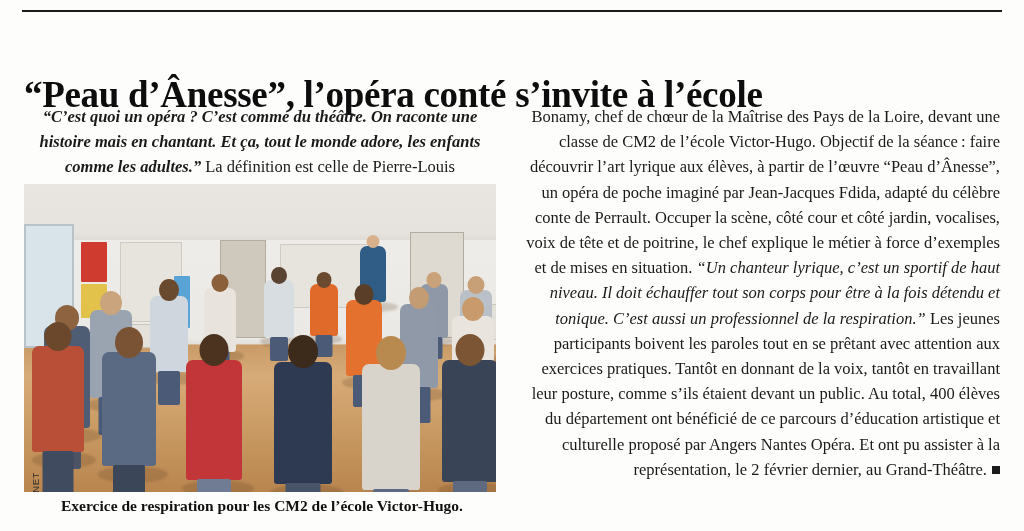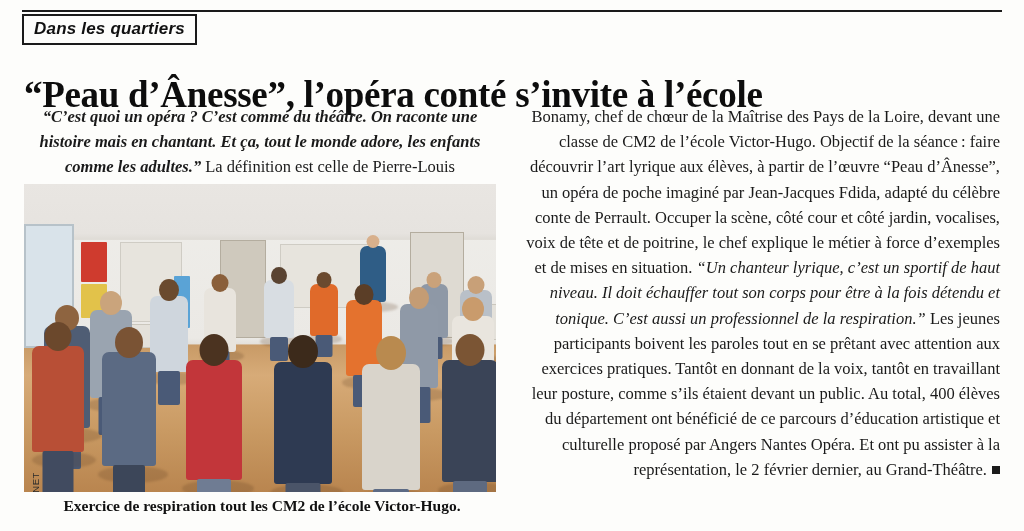--- a/index.html
+++ b/index.html
@@ -198,23 +198,20 @@
     color: #111111;
   }
 </style>
 </head>
 <body>
 
 <div class="page">
 
   <div class="top-rule"></div>
 
-  <div class="kicker-box">
-    <span class="kicker-text">Dans les quartiers</span>
-  </div>
 
   <h1 class="headline">“Peau d’Ânesse”, l’opéra conté s’invite à l’école</h1>
 
   <div class="col-left">
     <p class="lede">
       <span class="ital">“C’est quoi un opéra ? C’est comme du théâtre. On raconte une histoire mais en chantant. Et ça, tout le monde adore, les enfants comme les adultes.”</span><span> La définition est celle de Pierre-Louis</span>
     </p>
   </div>
 
   <div class="photo-wrap">
@@ -336,19 +333,19 @@
       <div class="shadow" style="left:8px; top:268px; width:64px; height:16px;"></div>
       <div class="kid" style="left:8px; top:162px; width:52px; height:106px; background:#b84f36;">
         <div class="head" style="width:27px; height:29px; background:#6b482c; top:-24px;"></div>
         <div class="legs" style="width:31px; height:46px; bottom:-45px; background:#414b60;"></div>
       </div>
 
     </div>
     <div class="photo-credit">THIERRY BONNET</div>
   </div>
 
-  <div class="caption">Exercice de respiration tout les CM2 de l’école Victor-Hugo.</div>
+  <div class="caption">Exercice de respiration pour les CM2 de l’école Victor-Hugo.</div>
 
   <div class="col-right">
     <p class="body-text"><span>Bonamy, chef de chœur de la Maîtrise des Pays de la Loire, devant une classe de CM2 de l’école Victor-Hugo. Objectif de la séance : faire découvrir l’art lyrique aux élèves, à partir de l’œuvre “Peau d’Ânesse”, un opéra de poche imaginé par Jean-Jacques Fdida, adapté du célèbre conte de Perrault. Occuper la scène, côté cour et côté jardin, vocalises, voix de tête et de poitrine, le chef explique le métier à force d’exemples et de mises en situation. </span><span class="quote">“Un chanteur lyrique, c’est un sportif de haut niveau. Il doit échauffer tout son corps pour être à la fois détendu et tonique. C’est aussi un professionnel de la respiration.”</span><span> Les jeunes participants boivent les paroles tout en se prêtant avec attention aux exercices pratiques. Tantôt en donnant de la voix, tantôt en travaillant leur posture, comme s’ils étaient devant un public. Au total, 400 élèves du département ont bénéficié de ce parcours d’éducation artistique et culturelle proposé par Angers Nantes Opéra. Et ont pu assister à la représentation, le 2 février dernier, au Grand-Théâtre.</span><span class="end-square"></span></p>
   </div>
 
 </div>
 
 </body></html>

